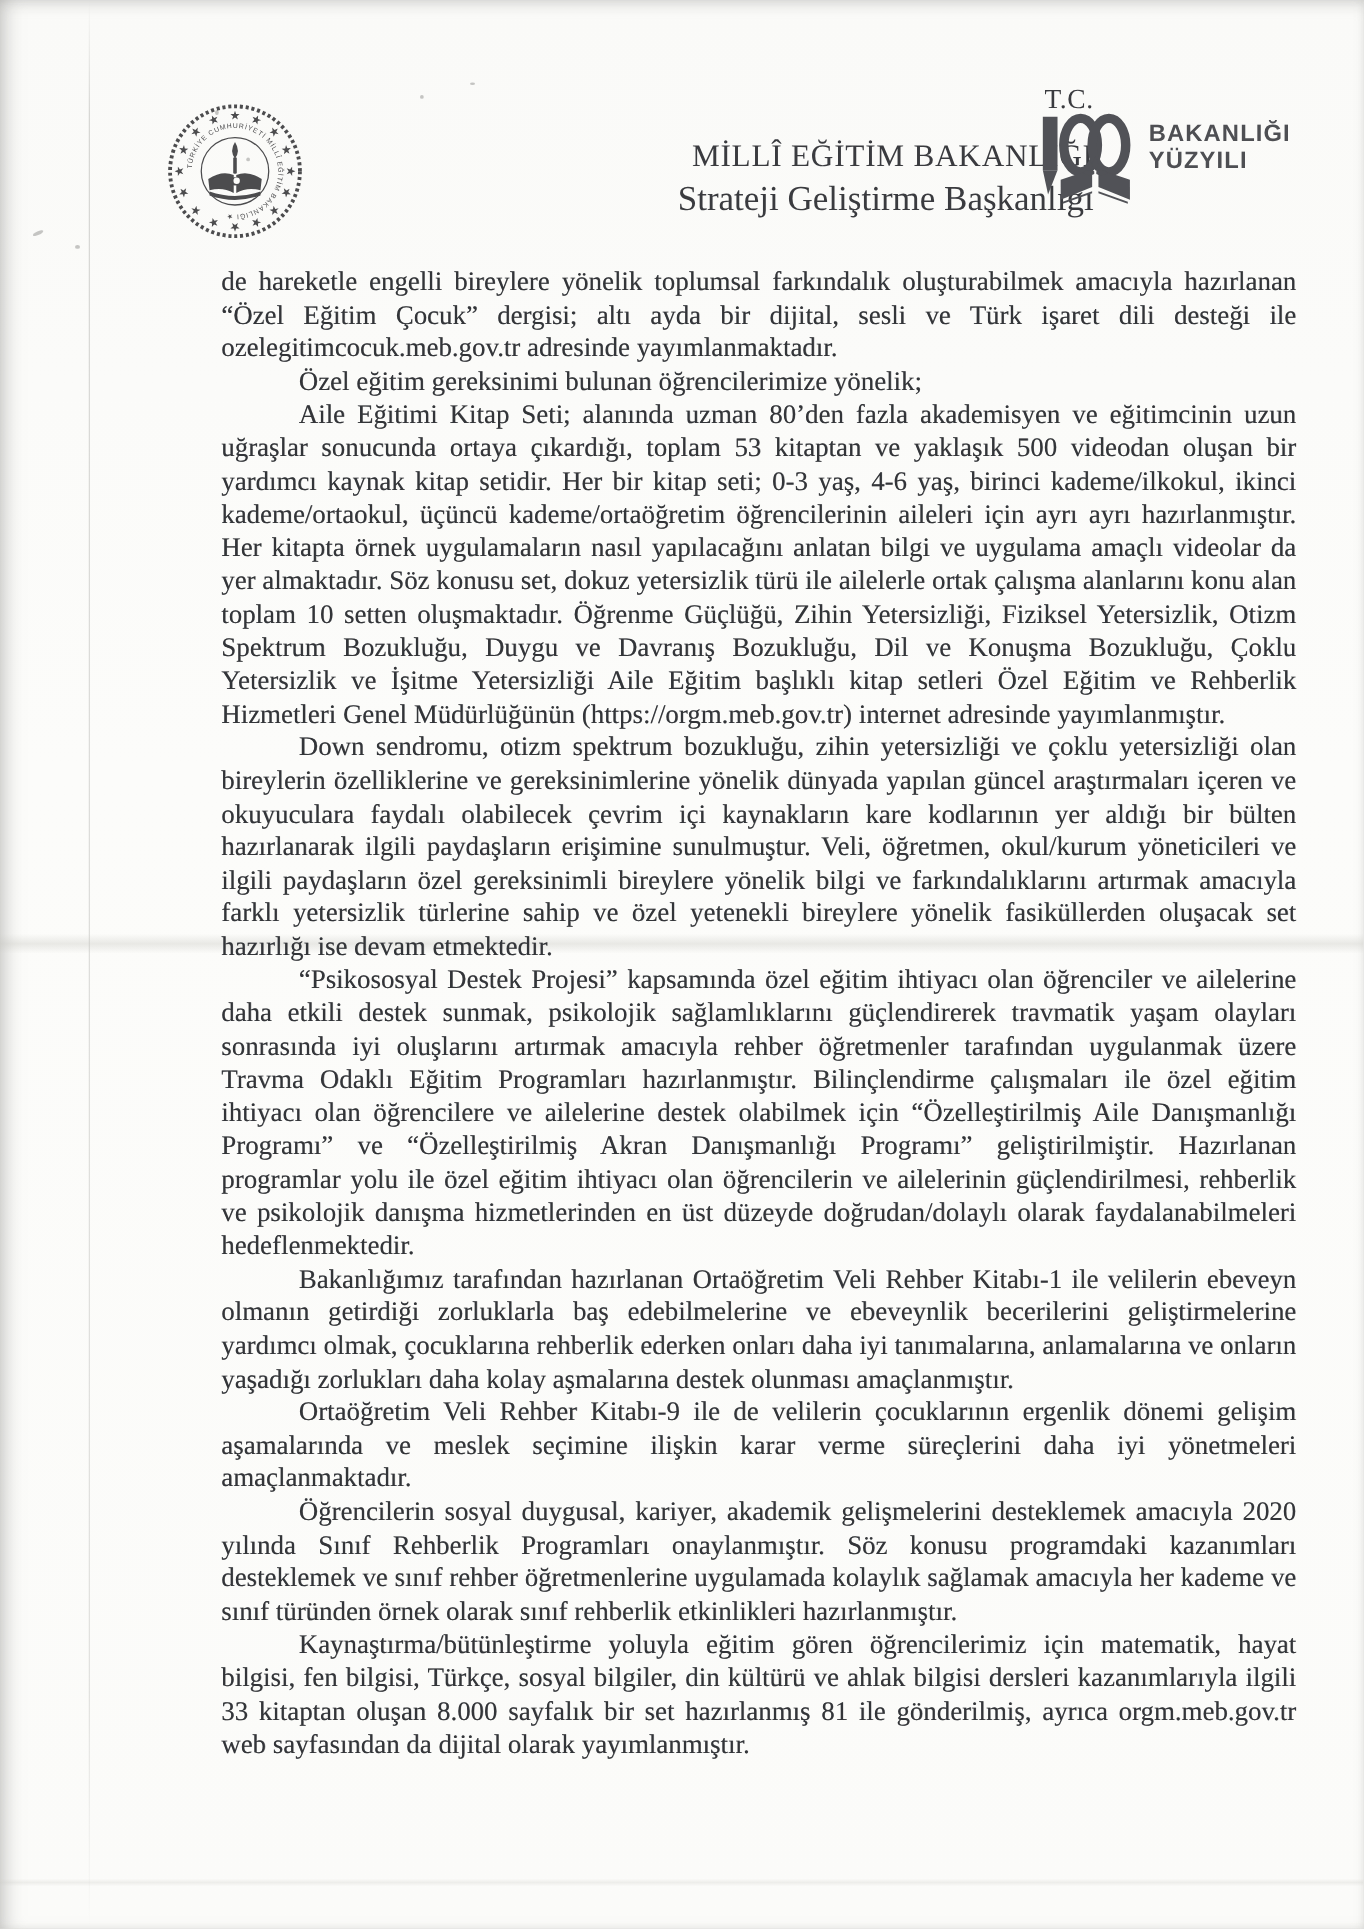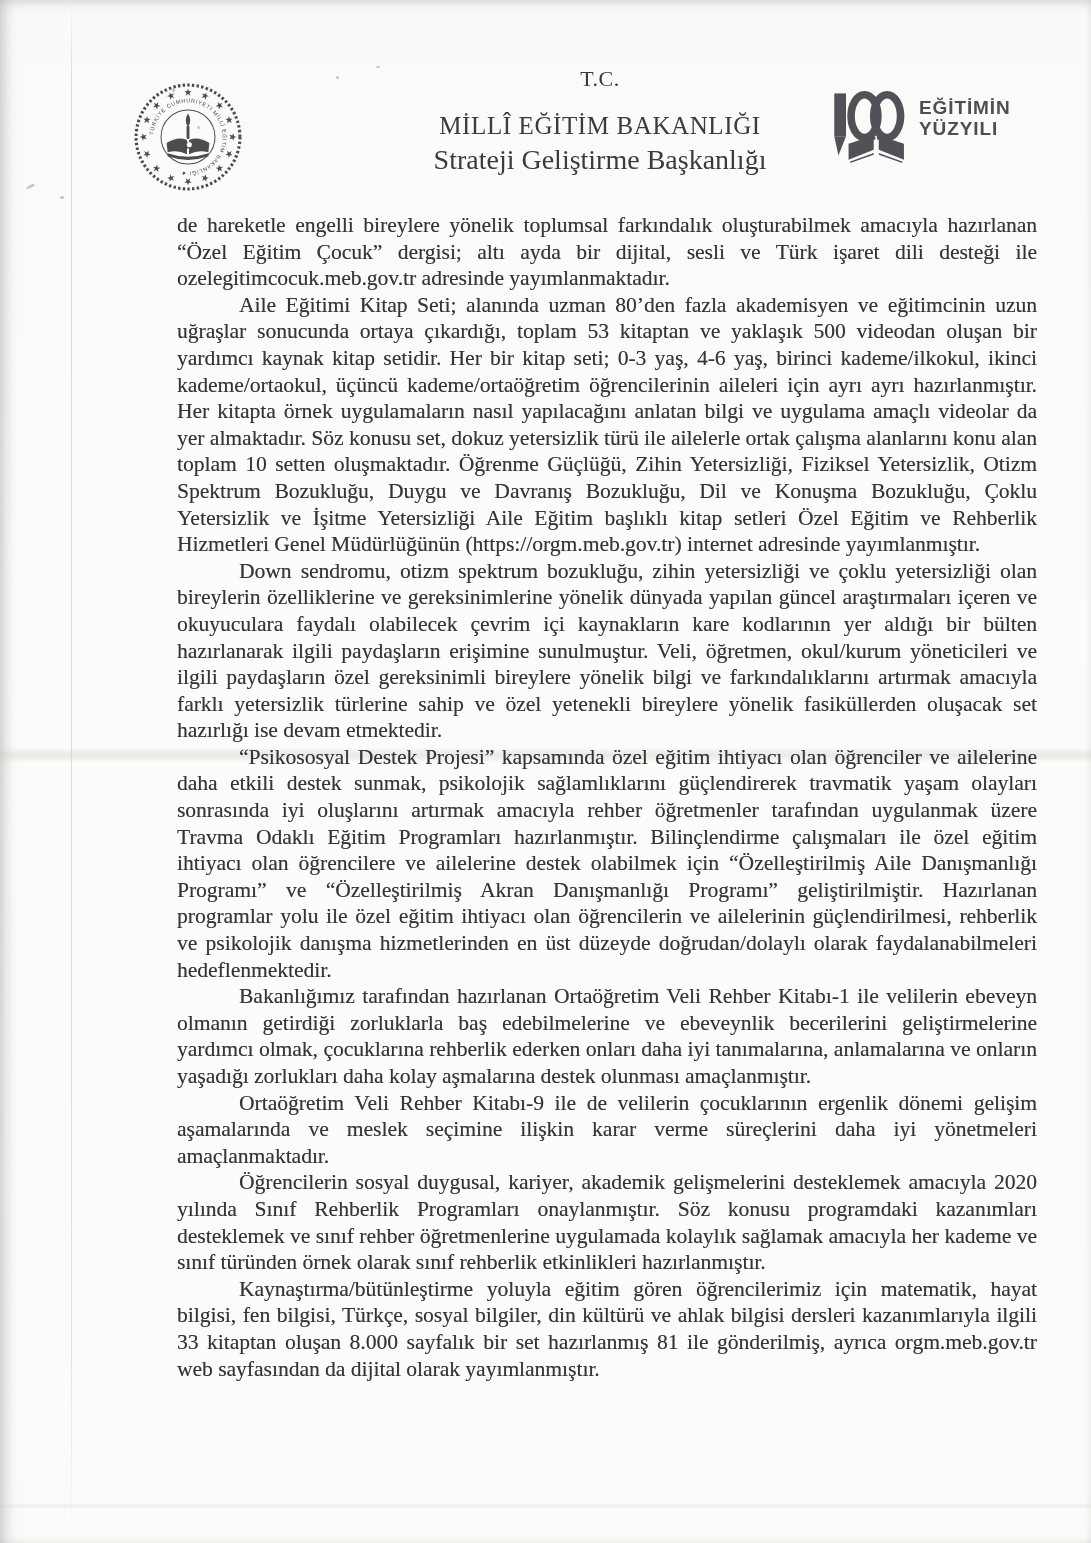--- a/index.html
+++ b/index.html
@@ -22,21 +22,21 @@
   .speck { position:absolute; border-radius:50%; background:rgba(130,130,128,.45); }
   .s1 { left:26px;  top:185px; width:9px; height:3px; transform:rotate(-25deg);}
   .s2 { left:60px;  top:196px; width:4px; height:3px; }
   .s3 { left:172px; top:88px;  width:3px; height:4px; }
   .s4 { left:336px; top:76px;  width:3px; height:3px; }
   .s5 { left:376px; top:66px;  width:4px; height:2px; }
   .s6 { left:197px; top:126px; width:3px; height:3px; }
 
   
   .emblem { position:absolute; left:133px; top:82px; width:110px; height:110px; }
-  .head-text { position:absolute; left:325px; top:66px; width:550px; text-align:center; color:#3a3b3f; }
+  .head-text { position:absolute; left:325px; top:66px; width:550px; text-align:right; color:#3a3b3f; }
   .tc { font-size:22px; letter-spacing:.5px; }
   .ministry { font-size:25px; margin-top:20px; letter-spacing:.6px; }
   .department { font-size:28px; margin-top:4px; }
 
   .centenary { position:absolute; left:820px; top:84px; display:flex; align-items:flex-start; }
   .cent-mark svg { width:94px; height:86px; display:block; }
   .cent-text { margin-top:13px; margin-left:5px; font-family:"Liberation Sans", sans-serif;
     font-weight:bold; color:#4e4f53; font-size:19px; line-height:21px; letter-spacing:.9px; }
 
   
@@ -124,27 +124,28 @@
           <path d="M100,66 L70,56 L70,73 L100,85 Z"></path>
           <path d="M36,87 L64,77 L64,79 L36,89 Z"></path>
           <path d="M98,87 L70,77 L70,79 L98,89 Z"></path>
           <path d="M67,44 q5.5,7 0,13.5 q-5.5,-6.5 0,-13.5 Z"></path>
           <path d="M66,58 q-7,-3 -11,1.5 q6,4 11,1 Z"></path>
           <path d="M68,58 q7,-3 11,1.5 q-6,4 -11,1 Z"></path>
         </g>
       </svg>
     </div>
     <div class="cent-text">
-      <div>EĞİTİMİN</div>
+      <div>BAKANLIĞI</div>
       <div>YÜZYILI</div>
     </div>
   </div>
 
   <main class="doc-body">
     <p class="flush">de hareketle engelli bireylere yönelik toplumsal farkındalık oluşturabilmek amacıyla hazırlanan “Özel Eğitim Çocuk” dergisi; altı ayda bir dijital, sesli ve Türk işaret dili desteği ile ozelegitimcocuk.meb.gov.tr adresinde yayımlanmaktadır.</p>
+    <p>Özel eğitim gereksinimi bulunan öğrencilerimize yönelik;</p>
     <p>Aile Eğitimi Kitap Seti; alanında uzman 80’den fazla akademisyen ve eğitimcinin uzun uğraşlar sonucunda ortaya çıkardığı, toplam 53 kitaptan ve yaklaşık 500 videodan oluşan bir yardımcı kaynak kitap setidir. Her bir kitap seti; 0-3 yaş, 4-6 yaş, birinci kademe/ilkokul, ikinci kademe/ortaokul, üçüncü kademe/ortaöğretim öğrencilerinin aileleri için ayrı ayrı hazırlanmıştır. Her kitapta örnek uygulamaların nasıl yapılacağını anlatan bilgi ve uygulama amaçlı videolar da yer almaktadır. Söz konusu set, dokuz yetersizlik türü ile ailelerle ortak çalışma alanlarını konu alan toplam 10 setten oluşmaktadır. Öğrenme Güçlüğü, Zihin Yetersizliği, Fiziksel Yetersizlik, Otizm Spektrum Bozukluğu, Duygu ve Davranış Bozukluğu, Dil ve Konuşma Bozukluğu, Çoklu Yetersizlik ve İşitme Yetersizliği Aile Eğitim başlıklı kitap setleri Özel Eğitim ve Rehberlik Hizmetleri Genel Müdürlüğünün (https://orgm.meb.gov.tr) internet adresinde yayımlanmıştır.</p>
     <p>Down sendromu, otizm spektrum bozukluğu, zihin yetersizliği ve çoklu yetersizliği olan bireylerin özelliklerine ve gereksinimlerine yönelik dünyada yapılan güncel araştırmaları içeren ve okuyuculara faydalı olabilecek çevrim içi kaynakların kare kodlarının yer aldığı bir bülten hazırlanarak ilgili paydaşların erişimine sunulmuştur. Veli, öğretmen, okul/kurum yöneticileri ve ilgili paydaşların özel gereksinimli bireylere yönelik bilgi ve farkındalıklarını artırmak amacıyla farklı yetersizlik türlerine sahip ve özel yetenekli bireylere yönelik fasiküllerden oluşacak set hazırlığı ise devam etmektedir.</p>
     <p>“Psikososyal Destek Projesi” kapsamında özel eğitim ihtiyacı olan öğrenciler ve ailelerine daha etkili destek sunmak, psikolojik sağlamlıklarını güçlendirerek travmatik yaşam olayları sonrasında iyi oluşlarını artırmak amacıyla rehber öğretmenler tarafından uygulanmak üzere Travma Odaklı Eğitim Programları hazırlanmıştır. Bilinçlendirme çalışmaları ile özel eğitim ihtiyacı olan öğrencilere ve ailelerine destek olabilmek için “Özelleştirilmiş Aile Danışmanlığı Programı” ve “Özelleştirilmiş Akran Danışmanlığı Programı” geliştirilmiştir. Hazırlanan programlar yolu ile özel eğitim ihtiyacı olan öğrencilerin ve ailelerinin güçlendirilmesi, rehberlik ve psikolojik danışma hizmetlerinden en üst düzeyde doğrudan/dolaylı olarak faydalanabilmeleri hedeflenmektedir.</p>
     <p>Bakanlığımız tarafından hazırlanan Ortaöğretim Veli Rehber Kitabı-1 ile velilerin ebeveyn olmanın getirdiği zorluklarla baş edebilmelerine ve ebeveynlik becerilerini geliştirmelerine yardımcı olmak, çocuklarına rehberlik ederken onları daha iyi tanımalarına, anlamalarına ve onların yaşadığı zorlukları daha kolay aşmalarına destek olunması amaçlanmıştır.</p>
     <p>Ortaöğretim Veli Rehber Kitabı-9 ile de velilerin çocuklarının ergenlik dönemi gelişim aşamalarında ve meslek seçimine ilişkin karar verme süreçlerini daha iyi yönetmeleri amaçlanmaktadır.</p>
     <p>Öğrencilerin sosyal duygusal, kariyer, akademik gelişmelerini desteklemek amacıyla 2020 yılında Sınıf Rehberlik Programları onaylanmıştır. Söz konusu programdaki kazanımları desteklemek ve sınıf rehber öğretmenlerine uygulamada kolaylık sağlamak amacıyla her kademe ve sınıf türünden örnek olarak sınıf rehberlik etkinlikleri hazırlanmıştır.</p>
     <p>Kaynaştırma/bütünleştirme yoluyla eğitim gören öğrencilerimiz için matematik, hayat bilgisi, fen bilgisi, Türkçe, sosyal bilgiler, din kültürü ve ahlak bilgisi dersleri kazanımlarıyla ilgili 33 kitaptan oluşan 8.000 sayfalık bir set hazırlanmış 81 ile gönderilmiş, ayrıca orgm.meb.gov.tr web sayfasından da dijital olarak yayımlanmıştır.</p>
   </main>
 
 </div>

